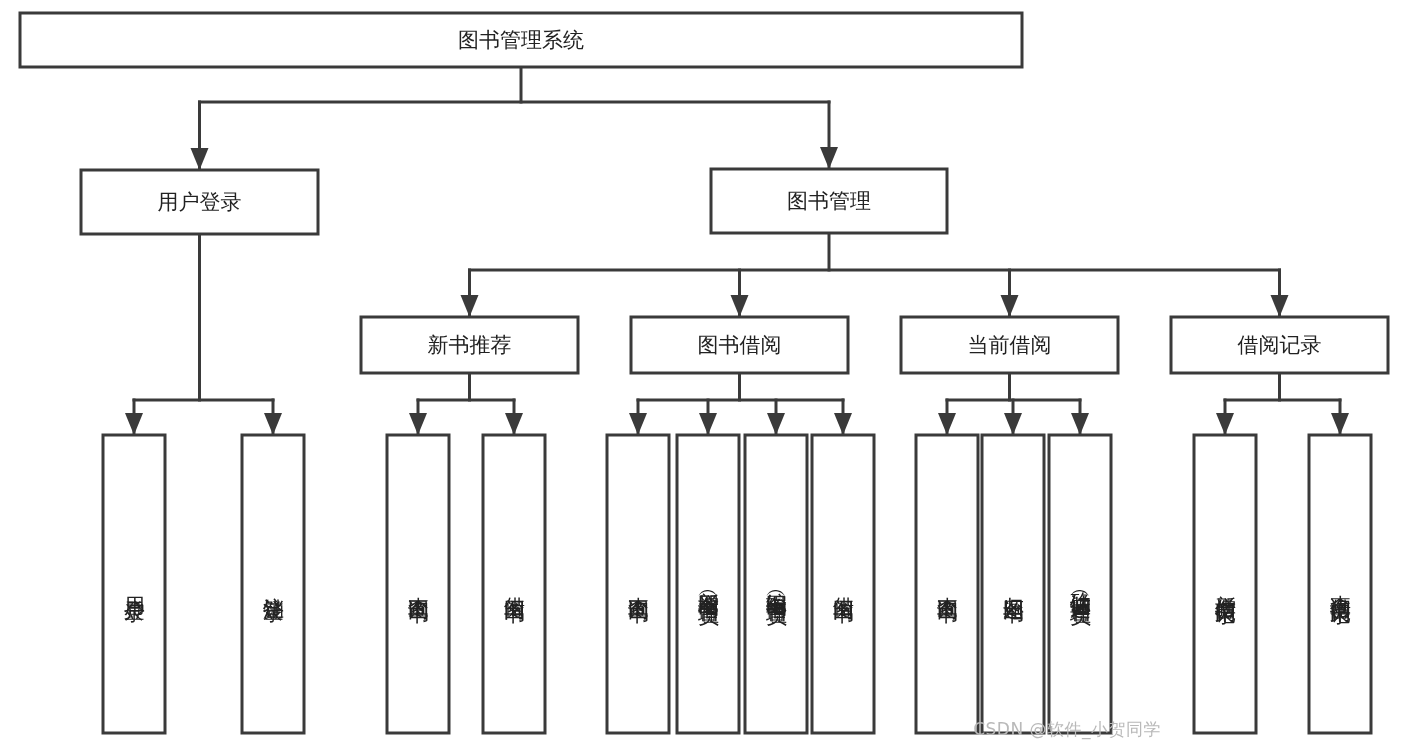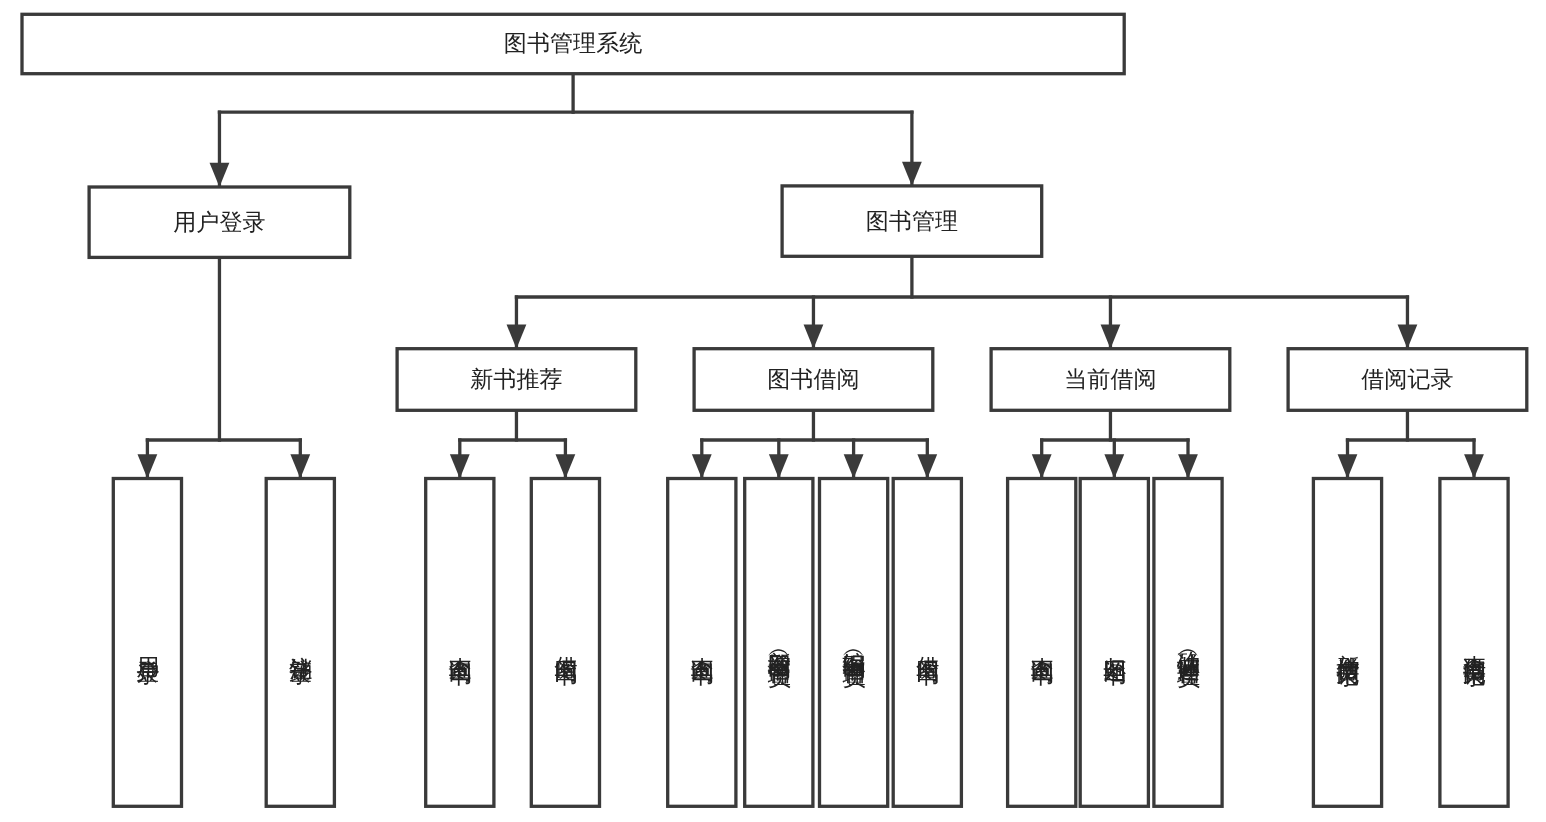--- a/index.html
+++ b/index.html
@@ -241,13 +241,14 @@
       <div class="node-label-v-wrap" style="left: 1049px; top: 435px; width: 62px; height: 298px;">
         <span class="node-label-v">确认归还（管理员）</span>
       </div>
       <div class="node-label-v-wrap" style="left: 1194px; top: 435px; width: 62px; height: 298px;">
         <span class="node-label-v">新增借阅记录</span>
       </div>
       <div class="node-label-v-wrap" style="left: 1309px; top: 435px; width: 62px; height: 298px;">
         <span class="node-label-v">查询借阅记录</span>
       </div>
     </div>
+  <div class="watermark">CSDN @软件_小贺同学</div>
 </div>
 
 </body></html>

